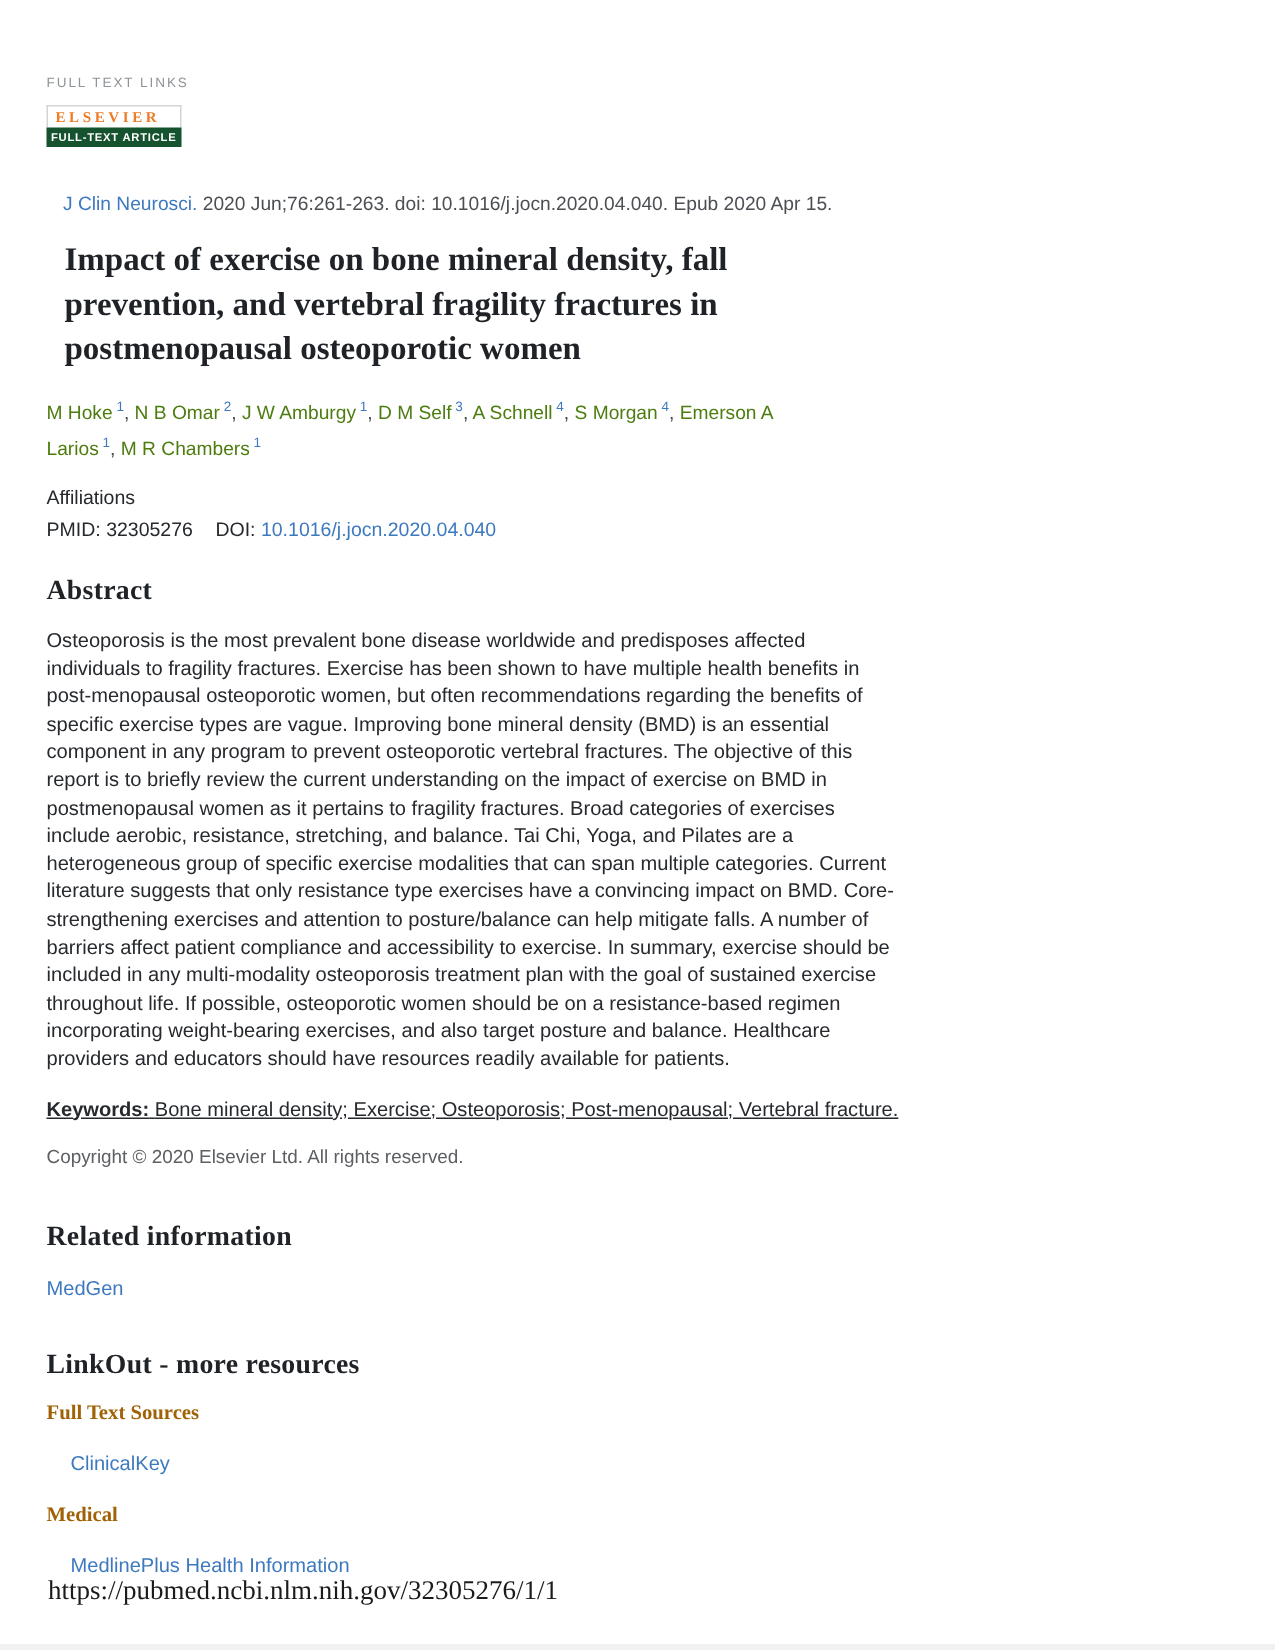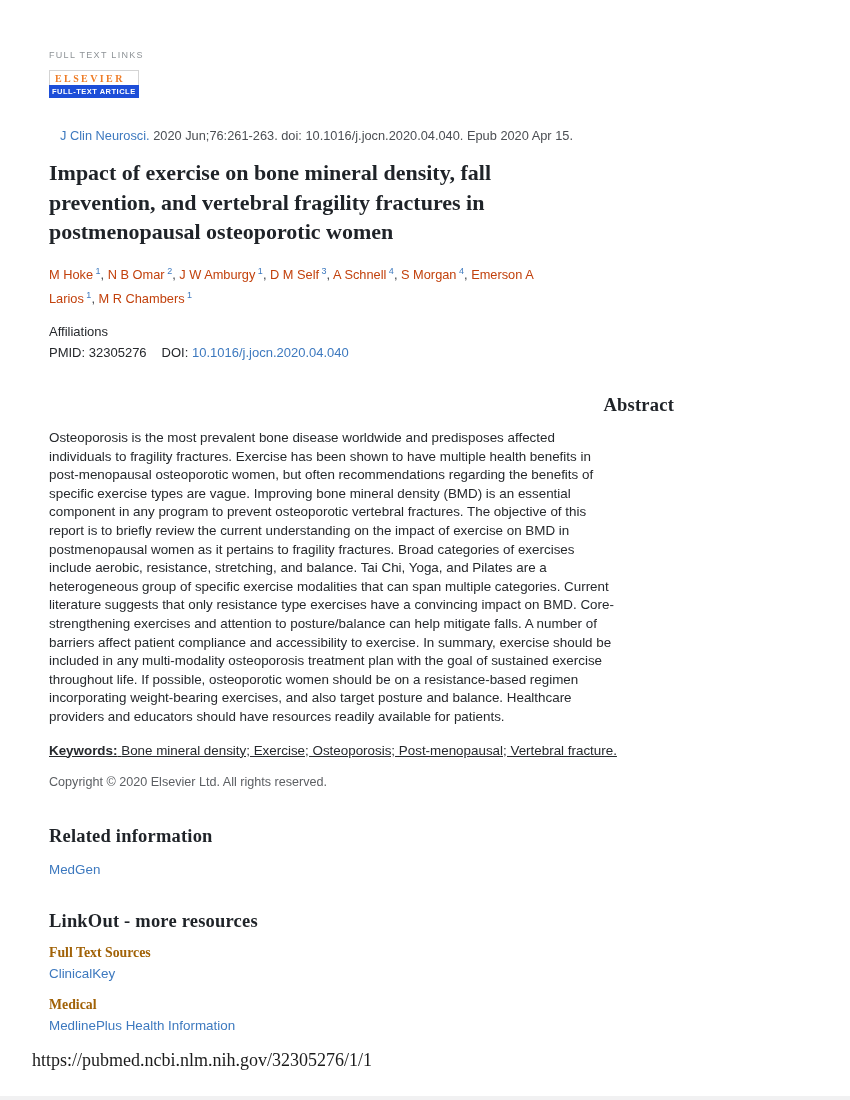--- a/index.html
+++ b/index.html
@@ -8,83 +8,83 @@
     width: 850px; height: 1100px;
     background: #ffffff;
     font-family: "Liberation Sans", sans-serif;
     color: #26292d;
     position: relative;
     overflow: hidden;
     border-bottom: 4px solid #f1f1f2;
   }
   a { color: #3d79bf; text-decoration: none; cursor: pointer; }
 
-  .content { position: absolute; left: 49px; top: 50px; width: 625px; }
+  .content { position: absolute; left: 31px; top: 50px; width: 625px; }
 
   .ftl-label {
     font-size: 9px; letter-spacing: 1.3px; color: #8e9397;
     margin: 0 0 10px 0; font-weight: 400;
   }
 
   .badge { display: inline-block; margin: 0 0 29px 0; }
   .badge-top {
     display: block; background: #ffffff;
     border: 1px solid #d4d4d4; border-bottom: none;
     color: #ee7c26; font-family: "Liberation Serif", serif;
     font-weight: 700; font-size: 10px; letter-spacing: 2.4px;
     padding: 2px 3px 1px 5px; text-align: left; line-height: 11px;
   }
   .badge-bottom {
-    display: block; background: #1d4ed8; color: #ffffff;
+    display: block; background: #14532d; color: #ffffff;
     font-size: 7.5px; font-weight: 700; letter-spacing: 0.5px;
     padding: 2px 3px 2px 3px; text-align: center; line-height: 9px;
   }
 
   .citation { margin: 0 0 13px 11px; font-size: 12.8px; color: #4b4e53; line-height: 18px; }
 
   h1.article-title {
     font-family: "Liberation Serif", serif;
     font-size: 22px; line-height: 29.5px; font-weight: 700;
-    color: #1f2328; margin: 0 0 14px 0; max-width: 540px;
+    color: #1f2328; margin: 0 0 14px 12px; max-width: 540px;
   }
 
   .authors { margin: 0 0 13px 0; font-size: 12.8px; line-height: 21px; max-width: 505px; color: #42464b; }
-  .authors a { color: #c2410c; }
+  .authors a { color: #4d7c0f; }
   .authors sup { font-size: 9px; color: #3d79bf; margin-left: 2.5px; }
   .authors .sep { color: #42464b; }
 
   .affiliations { font-size: 13px; line-height: 19px; color: #25282c; }
   .ids { font-size: 13px; line-height: 19px; color: #25282c; margin-top: 2px; }
   .ids .doi-label { margin-left: 15px; text-align: center; }
 
   h2.section-heading {
     font-family: "Liberation Serif", serif;
     font-size: 18.5px; font-weight: 700; color: #1f2328;
     margin: 0; letter-spacing: 0.2px;
   }
-  h2.abstract-heading { margin-top: 33px; text-align: right; }
+  h2.abstract-heading { margin-top: 22px; }
   h2.related-heading  { margin-top: 37px; }
   h2.linkout-heading  { margin-top: 32px; }
 
   .body-text {
     font-size: 13.4px; line-height: 18.6px;
     max-width: 568px; margin: 13px 0 0 0; color: #26292d;
   }
   .keywords { font-size: 13.4px; line-height: 18.6px; margin: 15px 0 0 0; color: #26292d; max-width: 568px; text-decoration: underline; }
   .keywords strong { font-weight: 700; }
   .copyright { font-size: 12.6px; color: #5c5f63; margin: 15px 0 0 0; }
 
   .related-link-row { margin: 13px 0 0 0; font-size: 13.4px; line-height: 19px; }
 
   h3.group-label {
     font-family: "Liberation Serif", serif;
     font-size: 13.8px; font-weight: 700; color: #a16207;
     margin: 13px 0 3px 0;
   }
-  .res-link { margin: 0; font-size: 13.4px; line-height: 19.5px; }
+  .res-link { margin: 16px; font-size: 13.4px; line-height: 19.5px; }
 
   .print-footer {
     position: absolute; left: 32px; right: 32px; top: 1050px;
     display: flex; justify-content: flex-start;
     font-family: "Liberation Serif", serif;
     font-size: 18px; color: #1b1b1b;
   }
 </style>
 </head>
 <body>

